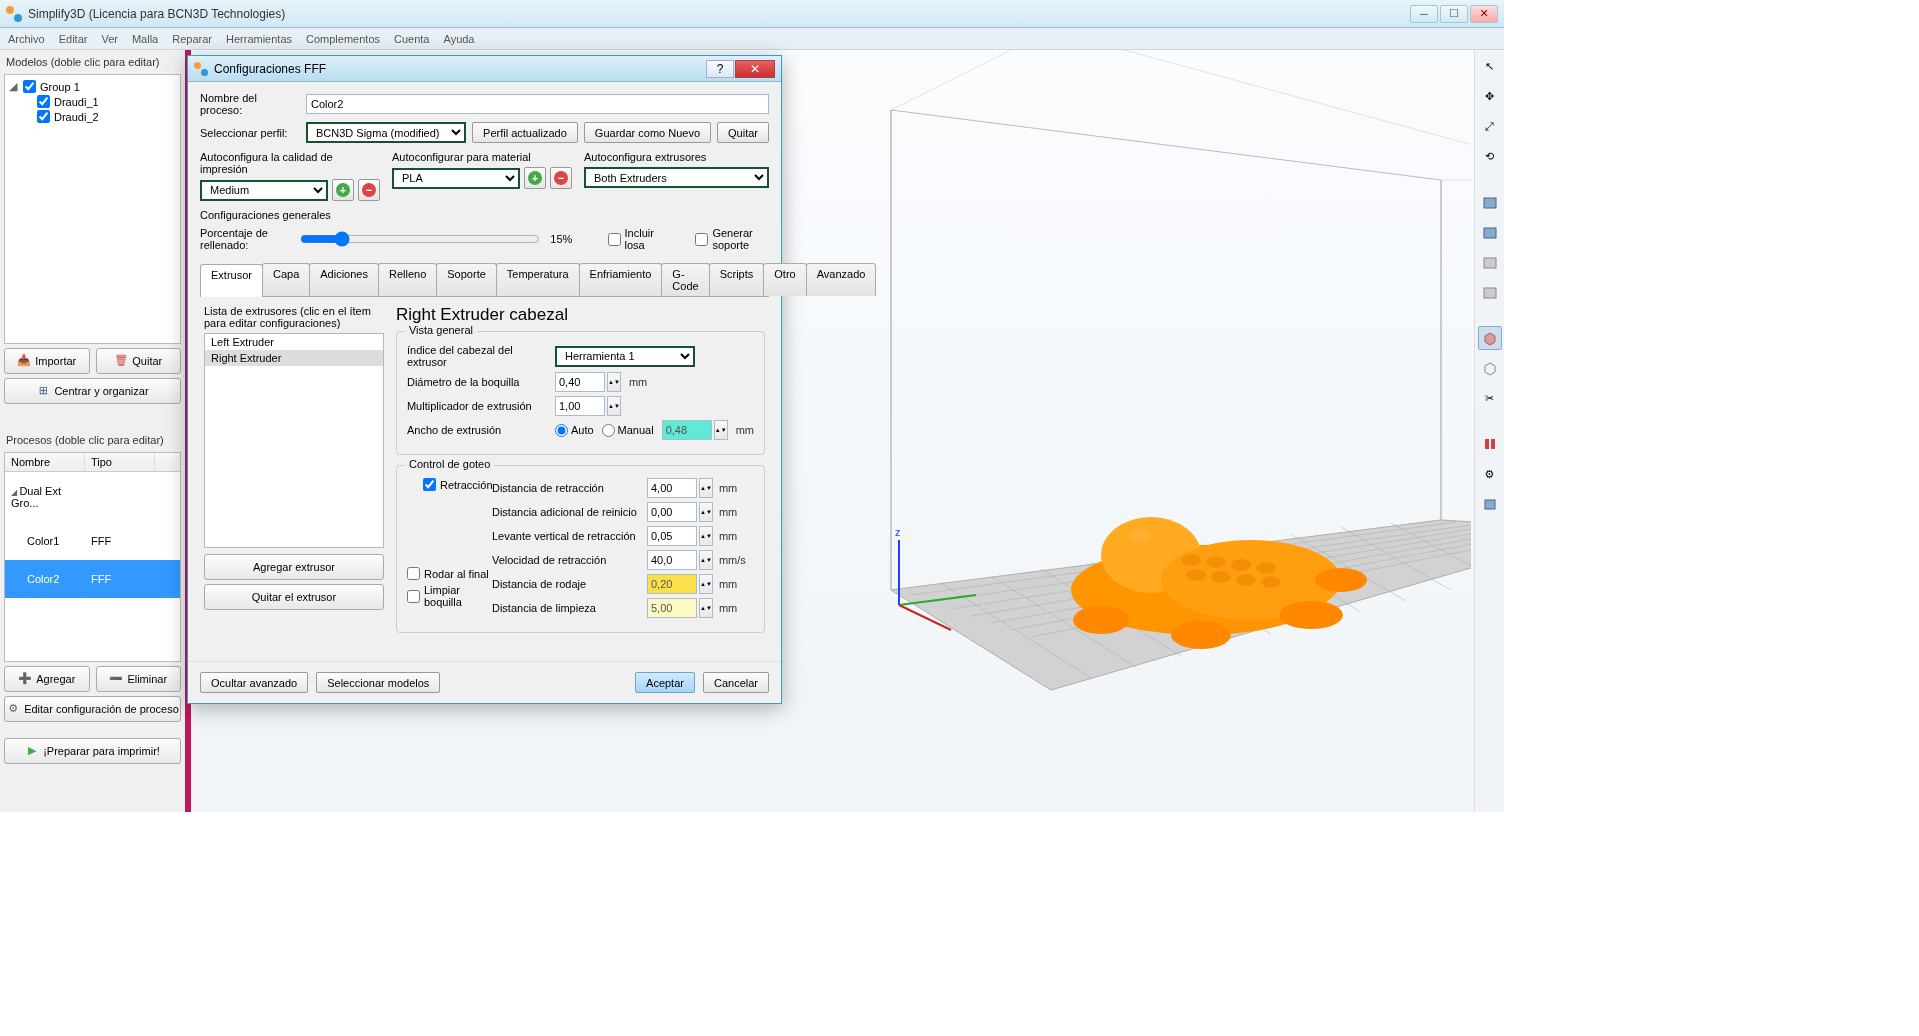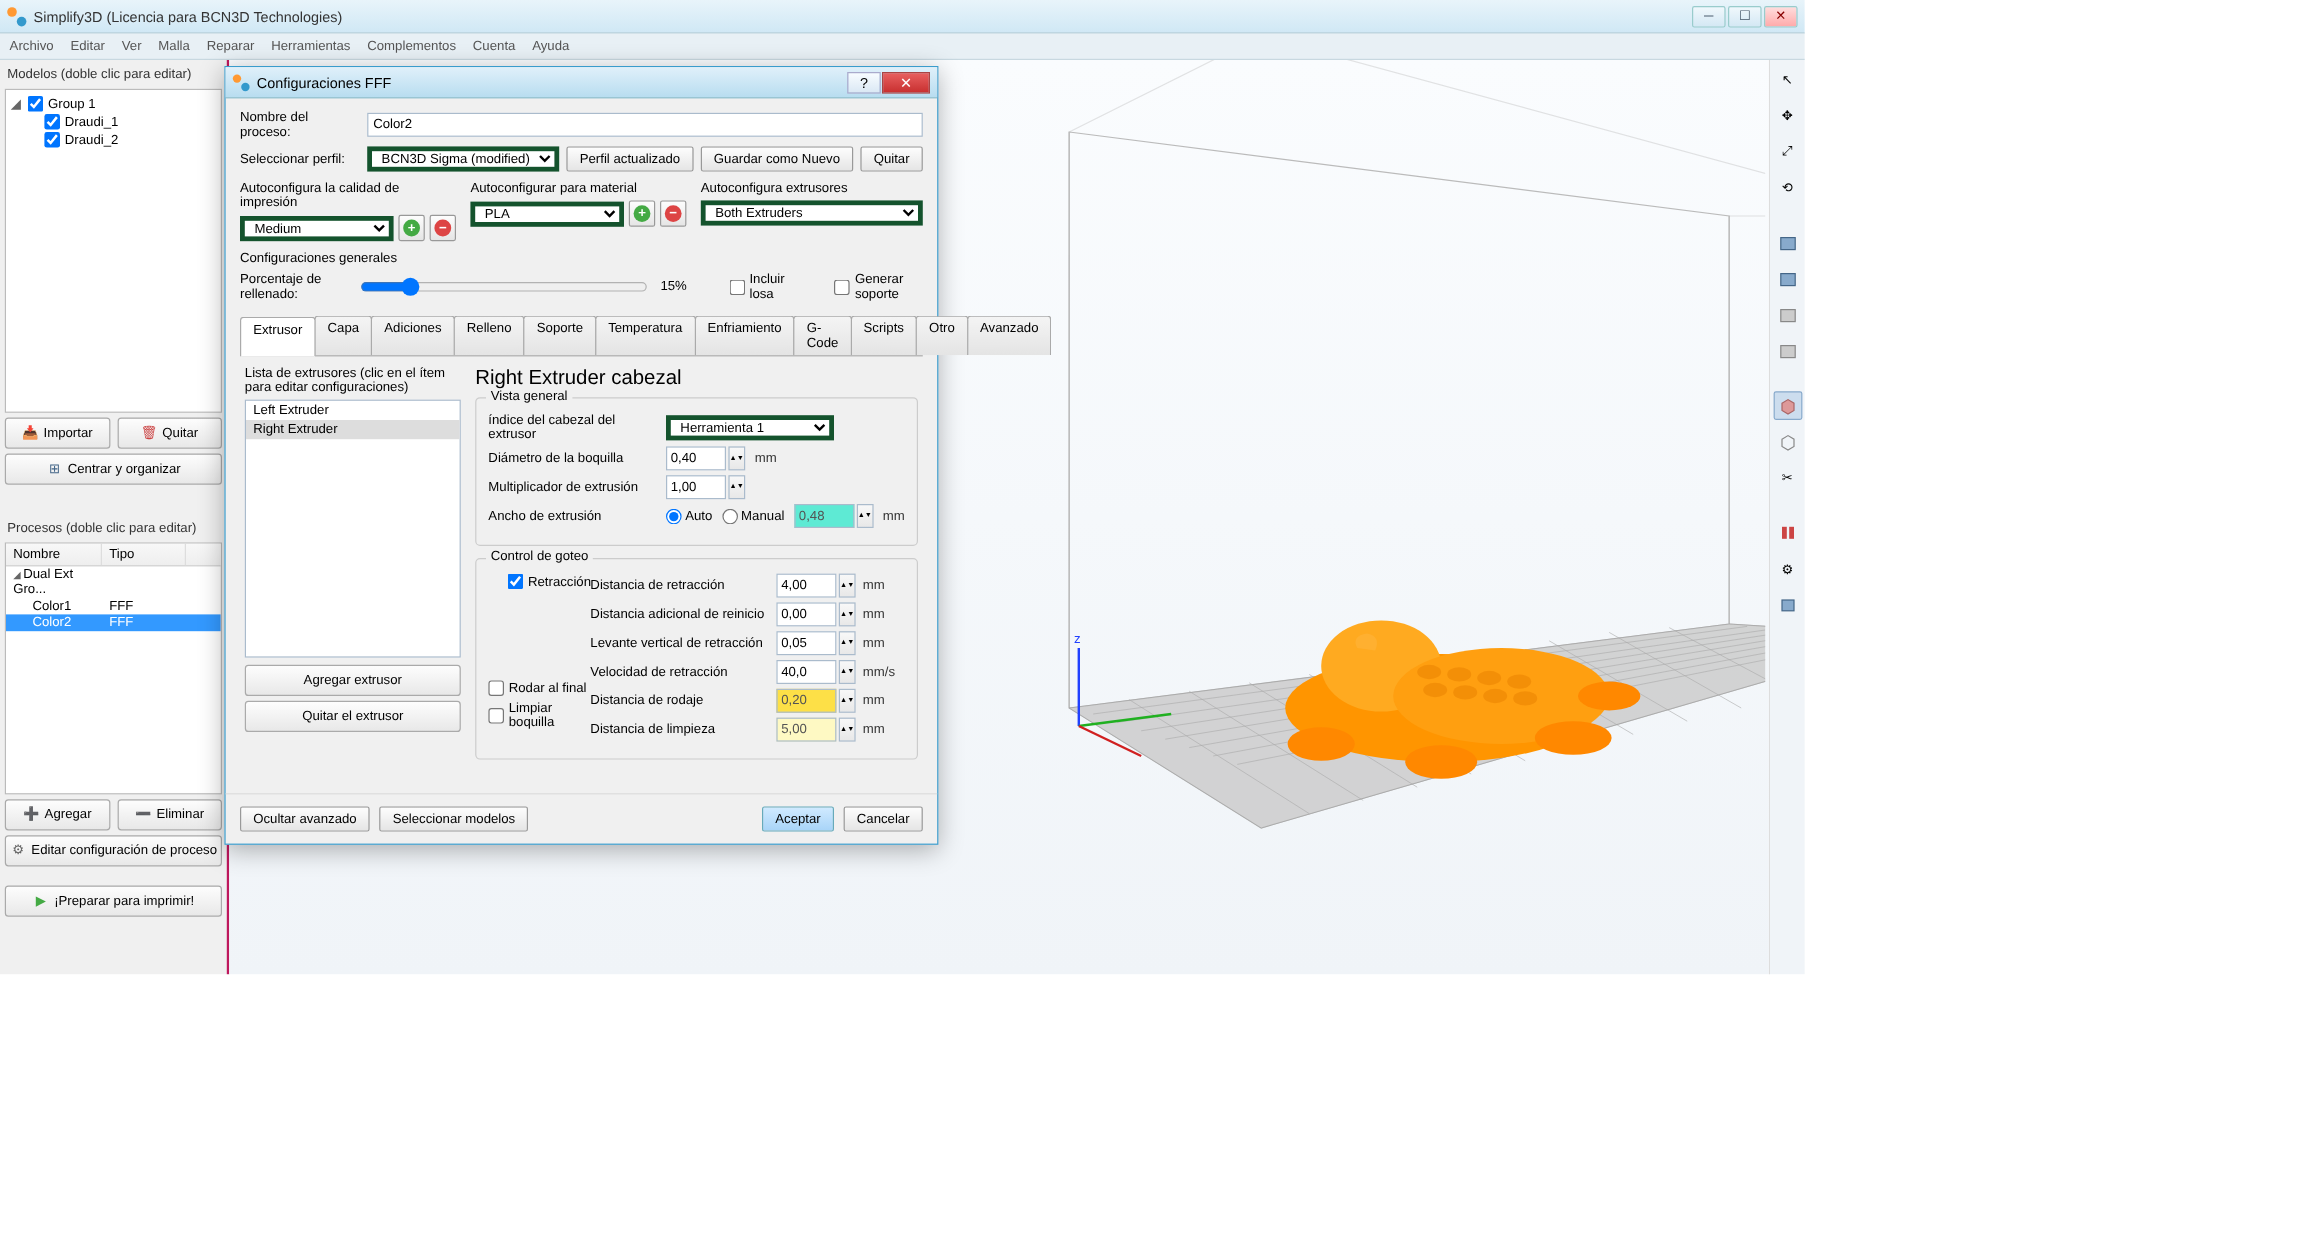--- a/index.html
+++ b/index.html
@@ -16,39 +16,39 @@
 .titlebar .winbtn.close { background: linear-gradient(#fdd,#faa); color: #800; }
 
 
 .menubar { height: 22px; background: #e8f0f5; border-bottom: 1px solid #c8d8e0; display: flex; align-items: center; padding: 0 8px; gap: 14px; color: #555; }
 .menubar span { cursor: pointer; }
 
 
 .main { display: flex; height: calc(812px - 50px); }
 
 
-.leftpanel { width: 191px; background: #f0f0f0; border-right: 2px solid #be185d; padding: 4px; display: flex; flex-direction: column; }
+.leftpanel { width: 191px; background: #f0f0f0; border-right: 6px solid #be185d; padding: 4px; display: flex; flex-direction: column; }
 .panel-section { margin-bottom: 8px; }
 .panel-title { font-size: 11px; color: #333; margin-bottom: 4px; padding: 2px; }
 .tree { background: #fff; border: 1px solid #bbb; height: 270px; overflow: auto; padding: 4px; }
 .tree-item { display: flex; align-items: center; gap: 4px; padding: 1px 0; }
 .tree-item.child { padding-left: 28px; }
 .tree-arrow { width: 10px; display: inline-block; color: #666; }
 .tree-check { width: 13px; height: 13px; }
 
 .btn-row { display: flex; gap: 6px; margin: 4px 0; }
 .pbtn { flex: 1; height: 26px; background: linear-gradient(#fdfdfd,#e8e8e8); border: 1px solid #aaa; border-radius: 3px; display: flex; align-items: center; justify-content: center; gap: 4px; cursor: pointer; font-size: 11px; }
 .pbtn.full { width: 100%; }
 .pbtn .ico { width: 14px; height: 14px; display: inline-block; }
 
 .proc-table { background: #fff; border: 1px solid #bbb; height: 210px; overflow: auto; }
 .proc-header { display: flex; background: linear-gradient(#f8f8f8,#eee); border-bottom: 1px solid #ccc; }
 .proc-header div { padding: 3px 6px; border-right: 1px solid #ddd; }
 .proc-row { display: flex; padding: 1px 0; }
-.proc-row div { padding: 0 6px; }
+.proc-row div { padding: 12px 6px; }
 .proc-row.sel { background: #3399ff; color: #fff; }
 .col-n { width: 80px; } .col-t { width: 70px; }
 .proc-row.exp .col-n::before { content: "◢ "; color: #666; font-size: 8px; }
 .proc-row.child .col-n { padding-left: 22px; }
 
 
 .viewport { flex: 1; background: linear-gradient(#fafcfe,#f0f4f8); position: relative; }
 
 
 .righttb { width: 30px; background: #f0f4f8; border-left: 1px solid #ddd; padding: 4px 2px; display: flex; flex-direction: column; gap: 6px; align-items: center; }
@@ -63,21 +63,21 @@
 .dlg-title .dlg-logo::after { content: ""; position: absolute; width: 7px; height: 7px; background: #39c; border-radius: 50%; bottom: 0; right: 0; }
 .dlg-title .dlg-t { flex: 1; font-size: 12px; }
 .dlg-title .dlg-btns { display: flex; gap: 1px; }
 .dlg-title .dlg-btn { width: 28px; height: 18px; display: flex; align-items: center; justify-content: center; border: 1px solid #aac; background: linear-gradient(#f8fcff,#dae8f4); cursor: pointer; font-size: 12px; }
 .dlg-title .dlg-btn.close { background: linear-gradient(#e86060,#c83030); color: #fff; border-color: #a44; width: 40px; }
 
 .dlg-body { padding: 10px 12px; }
 .form-row { display: flex; align-items: center; margin-bottom: 6px; gap: 6px; }
 .form-label { width: 100px; text-align: left; }
 .form-input { flex: 1; height: 20px; border: 1px solid #abc; padding: 0 4px; background: #fff; }
-.form-select { height: 21px; border: 4px solid #14532d; background: #fff; padding: 0 4px; }
+.form-select { height: 21px; border: 2px solid #14532d; background: #fff; padding: 0 4px; }
 
 .dlg-btn2 { height: 21px; padding: 0 10px; background: linear-gradient(#fdfdfd,#e5e5e5); border: 1px solid #999; border-radius: 2px; cursor: pointer; }
 .dlg-btn2.primary { background: linear-gradient(#d0eaff,#a8d4f8); border-color: #6ab; }
 
 .auto-section { display: flex; gap: 12px; margin: 8px 0; }
 .auto-col { flex: 1; }
 .auto-col.narrow { flex: 0 0 180px; }
 .auto-label { font-size: 11px; margin-bottom: 4px; display: block; }
 .auto-row { display: flex; gap: 4px; align-items: center; }
 .icobtn { width: 22px; height: 22px; border: 1px solid #999; background: linear-gradient(#fdfdfd,#e5e5e5); border-radius: 2px; display: flex; align-items: center; justify-content: center; cursor: pointer; }

